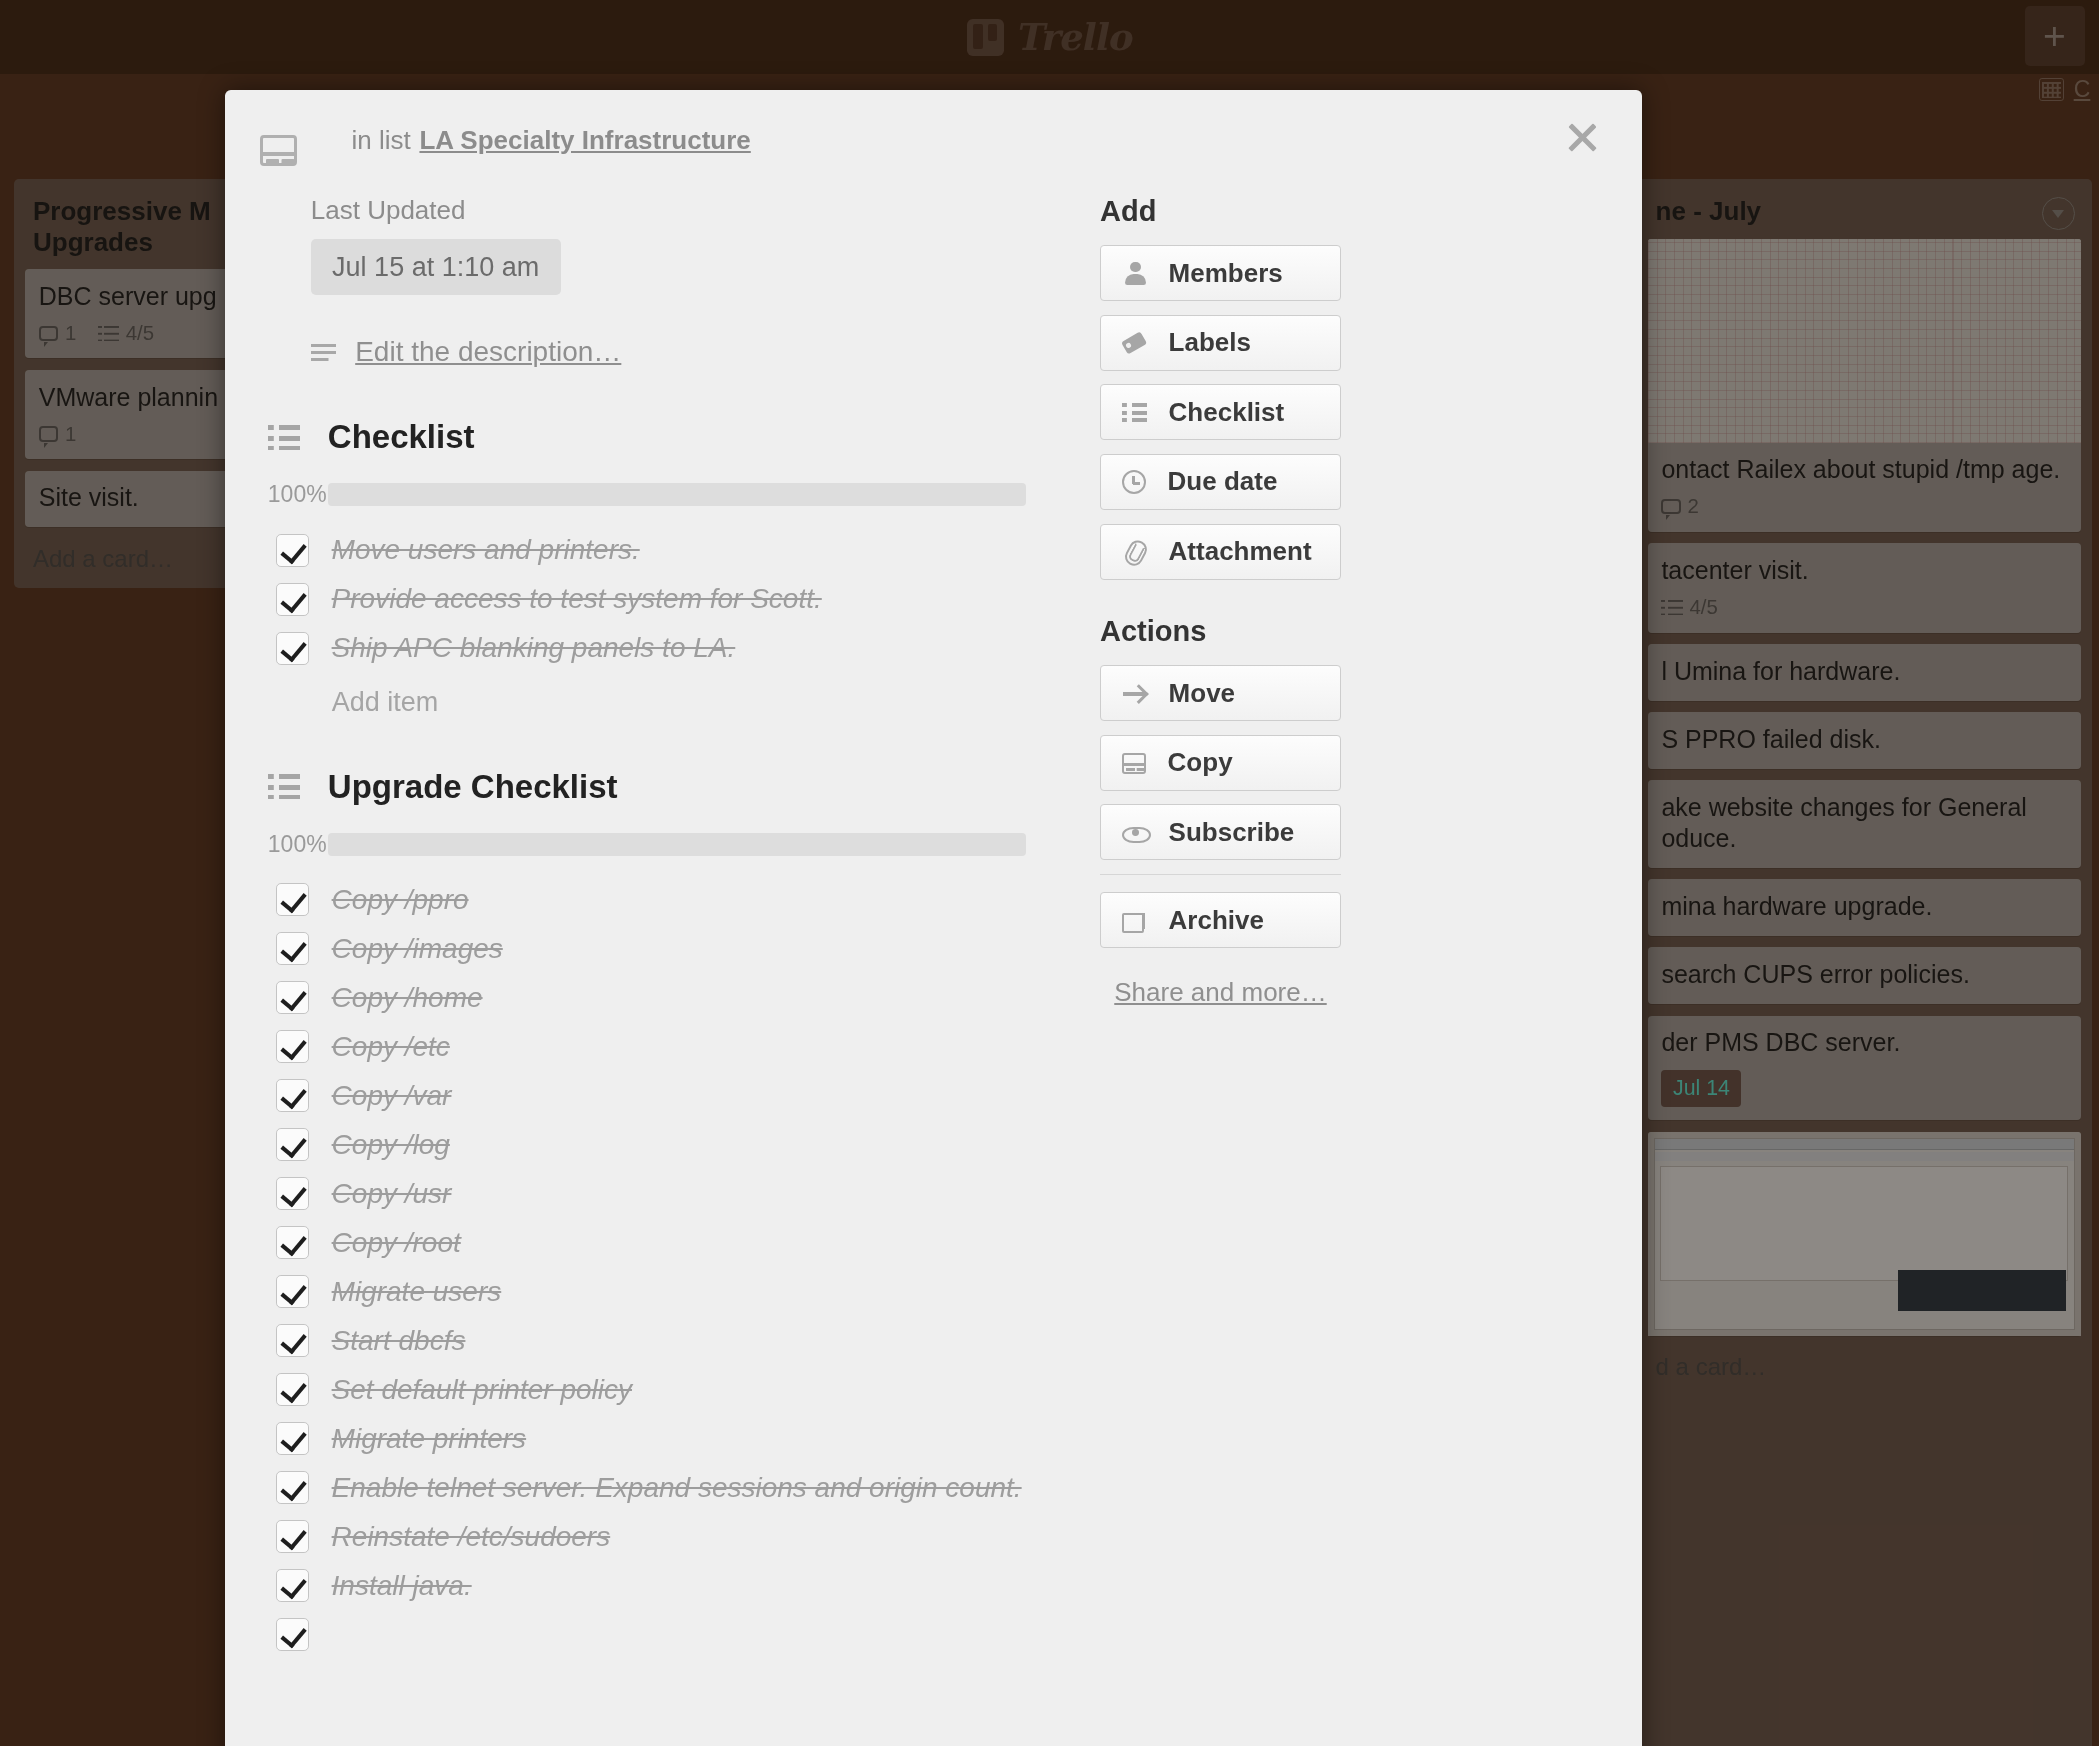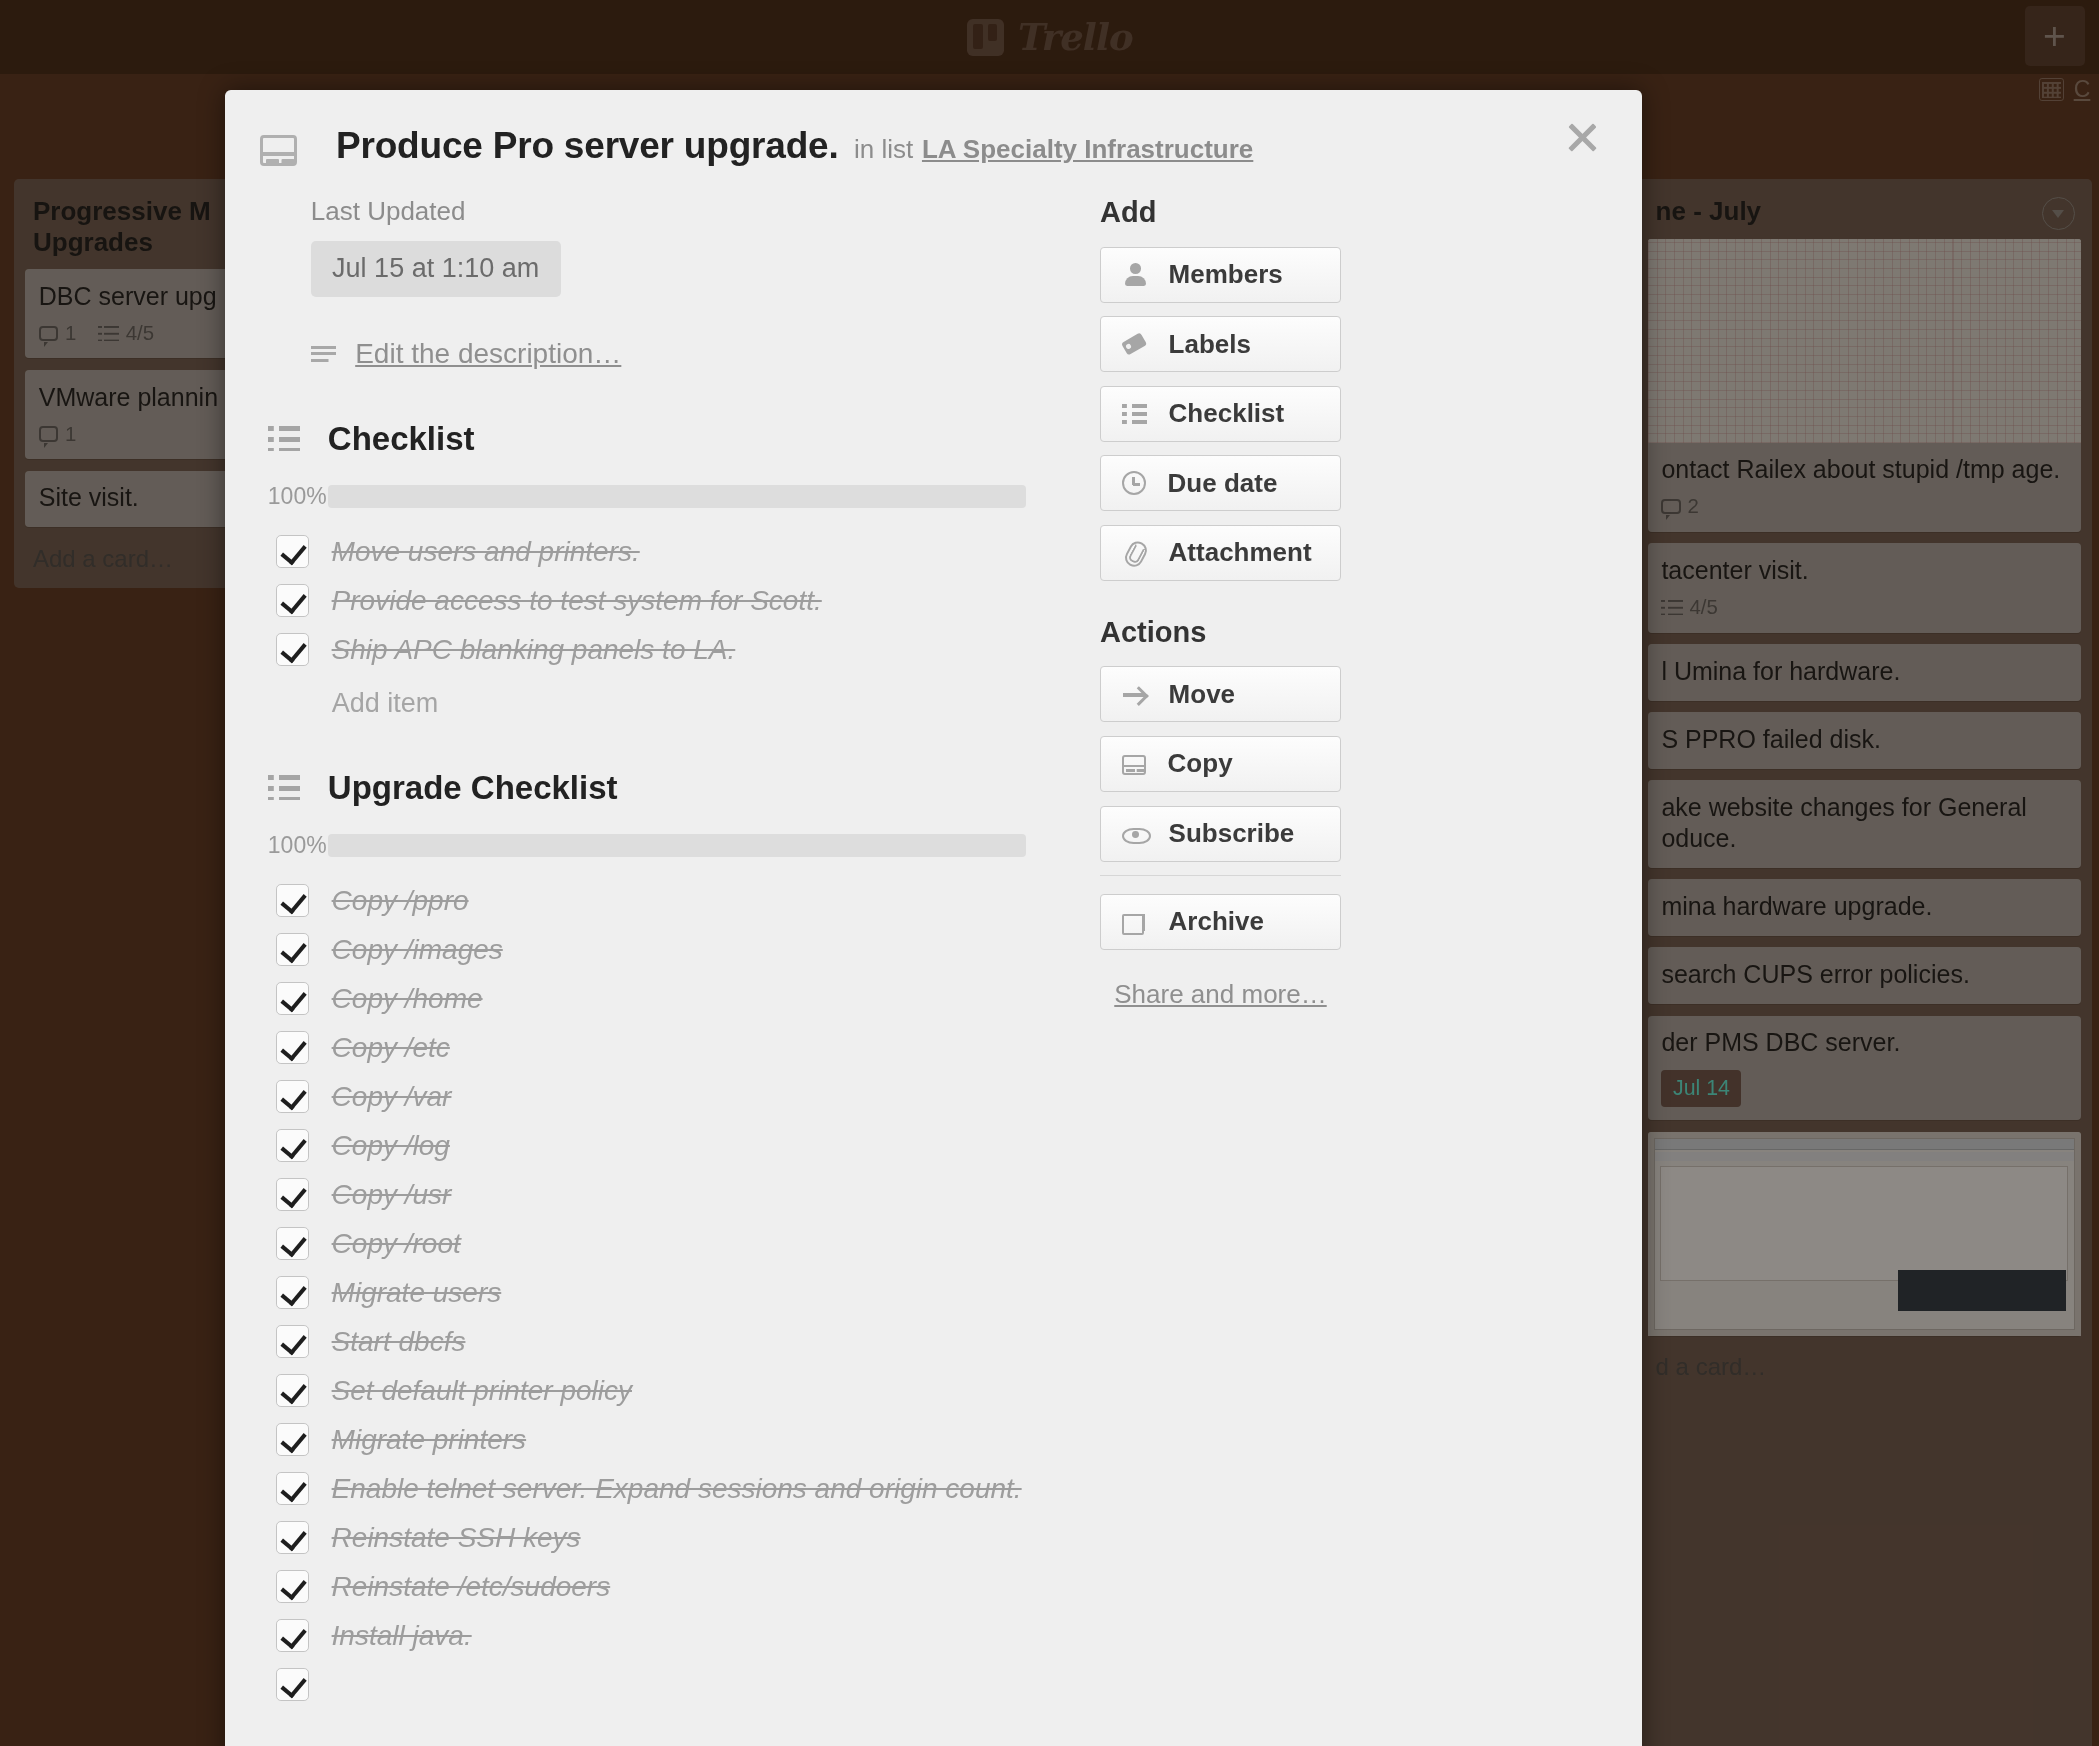--- a/index.html
+++ b/index.html
@@ -724,21 +724,20 @@
 
 <div id="dim-overlay"></div>
 
 <div id="card-modal">
 
   <div id="close-icon"></div>
 
   <div id="card-title-row">
     <span id="card-icon"></span>
     <div id="card-title-block">
-      <span id="card-title">Produce Pro server upgrade.</span>
       <span id="card-in-list-label">in list</span>
       <span id="card-list-link">LA Specialty Infrastructure</span>
     </div>
   </div>
 
   <div id="modal-body">
 
     <div id="modal-left">
 
       <div class="meta-label">Last Updated</div>
@@ -838,24 +837,20 @@
           <div class="check-item">
               <span class="checkbox"></span>
               <span class="check-label">Migrate printers</span>
             </div>
           <div class="check-item">
               <span class="checkbox"></span>
               <span class="check-label">Enable telnet server. Expand sessions and origin count.</span>
             </div>
           <div class="check-item">
               <span class="checkbox"></span>
-              <span class="check-label">Reinstate SSH keys</span>
-            </div>
-          <div class="check-item">
-              <span class="checkbox"></span>
               <span class="check-label">Reinstate /etc/sudoers</span>
             </div>
           <div class="check-item">
               <span class="checkbox"></span>
               <span class="check-label">Install java.</span>
             </div>
           <div class="check-item">
               <span class="checkbox"></span>
               <span class="check-label"></span>
             </div>

